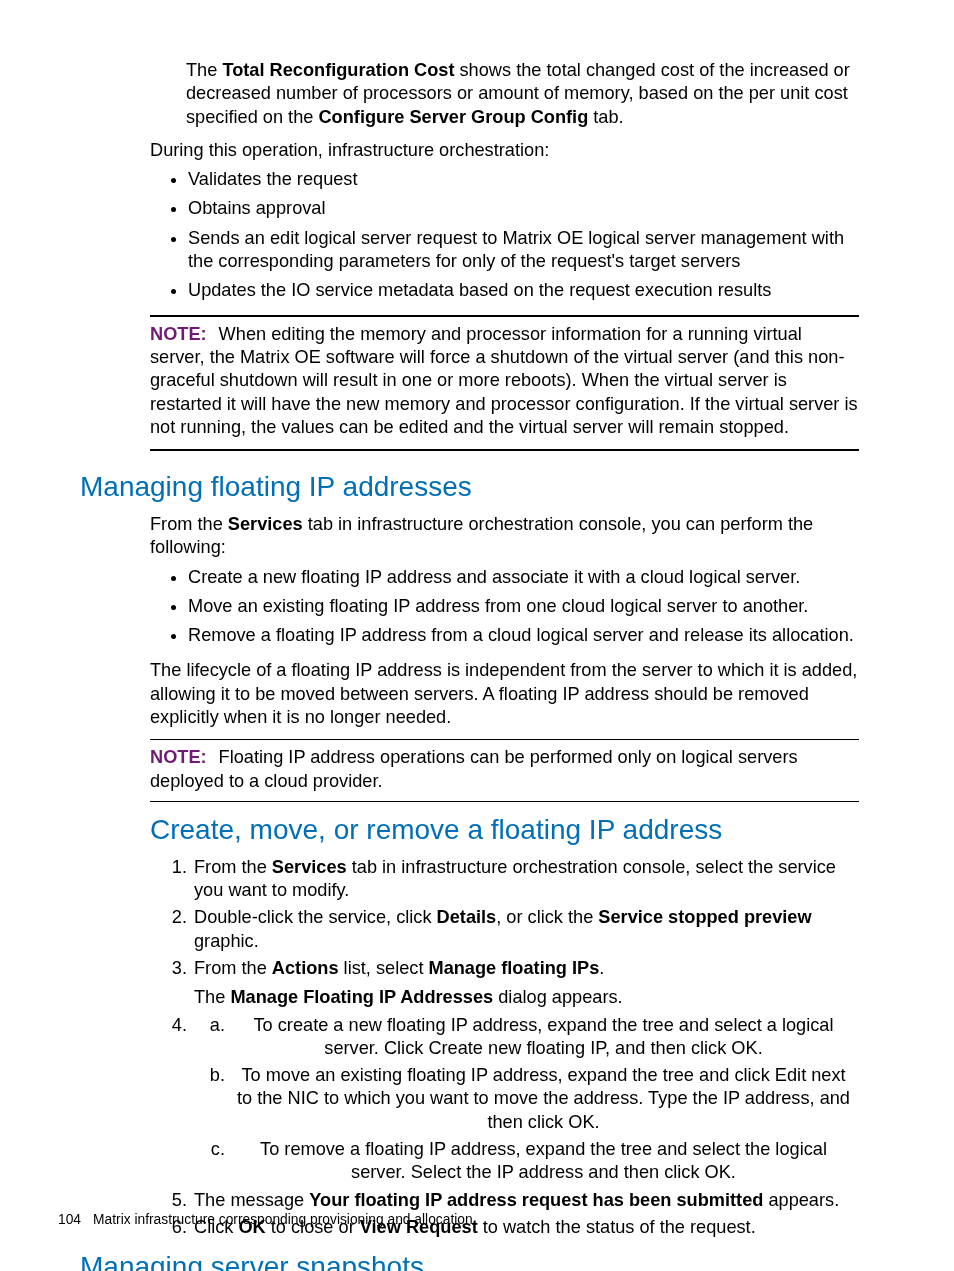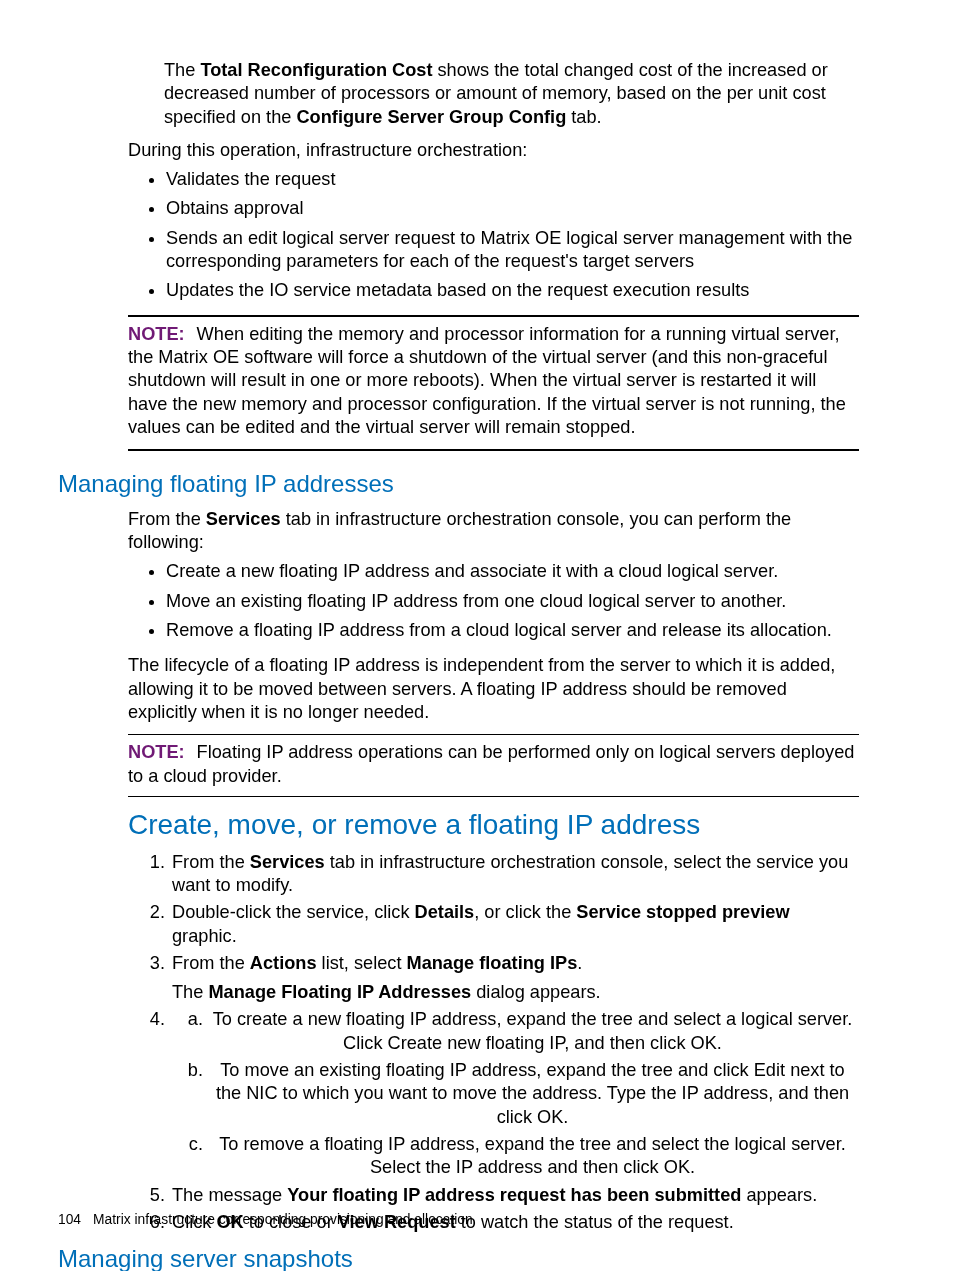--- a/index.html
+++ b/index.html
@@ -11,21 +11,21 @@
     background: #fff;
     font-family: Arial, Helvetica, "Liberation Sans", sans-serif;
     color: #000;
     font-size: 18.2px;
     line-height: 1.28;
     -webkit-font-smoothing: antialiased;
   }
   .page {
     position: relative;
     box-sizing: border-box;
-    padding: 59px 95px 50px 58px;
+    padding: 59px 95px 50px 80px;
     width: 954px;
     height: 1270px;
   }
   .indent-body { margin-left: 70px; }
   .para { margin: 0 0 10px 0; }
   .para-tight { margin: 0 0 6px 0; }
   ul.bullets {
     list-style-type: disc;
     margin: 0 0 12px 0;
     padding-left: 38px;
@@ -33,21 +33,21 @@
   ul.bullets li { margin: 6px 0; padding-left: 0px; }
   .bold { font-weight: 700; }
   .hline { border: 0; border-top: 2px solid #000; margin: 10px 0 6px 0; }
   .hline-thin { border: 0; border-top: 1.2px solid #000; margin: 8px 0 6px 0; }
   .note-label { font-weight: 700; color: #701a75; margin-right: 12px; }
   .note-block { margin: 4px 0 8px 0; }
   h2.section {
     font-family: Arial, Helvetica, sans-serif;
     font-weight: 400;
     color: #006fb8;
-    font-size: 24px;
+    font-size: 28px;
     margin: 18px 0 8px 0;
   }
   h3.subsection {
     font-family: Arial, Helvetica, sans-serif;
     font-weight: 400;
     color: #006fb8;
     font-size: 28px;
     margin: 10px 0 8px 0;
   }
   ol.numbered {
@@ -79,21 +79,21 @@
 <div class="page">
 
   <div class="indent-body">
     <p class="para" style="margin-left:36px;">
       <span>The </span><span class="bold">Total Reconfiguration Cost</span><span> shows the total changed cost of the increased or decreased number of processors or amount of memory, based on the per unit cost specified on the </span><span class="bold">Configure Server Group Config</span><span> tab.</span>
     </p>
     <p class="para-tight">During this operation, infrastructure orchestration:</p>
     <ul class="bullets">
       <li>Validates the request</li>
       <li>Obtains approval</li>
-      <li>Sends an edit logical server request to Matrix OE logical server management with the corresponding parameters for each of the request's target servers</li>
+      <li>Sends an edit logical server request to Matrix OE logical server management with the corresponding parameters for only of the request's target servers</li>
       <li>Updates the IO service metadata based on the request execution results</li>
     </ul>
     <hr class="hline">
     <p class="note-block">
       <span class="note-label">NOTE:</span><span>When editing the memory and processor information for a running virtual server, the Matrix OE software will force a shutdown of the virtual server (and this non-graceful shutdown will result in one or more reboots). When the virtual server is restarted it will have the new memory and processor configuration. If the virtual server is not running, the values can be edited and the virtual server will remain stopped.</span>
     </p>
     <hr class="hline">
   </div>
 
   <h2 class="section">Managing floating IP addresses</h2>

